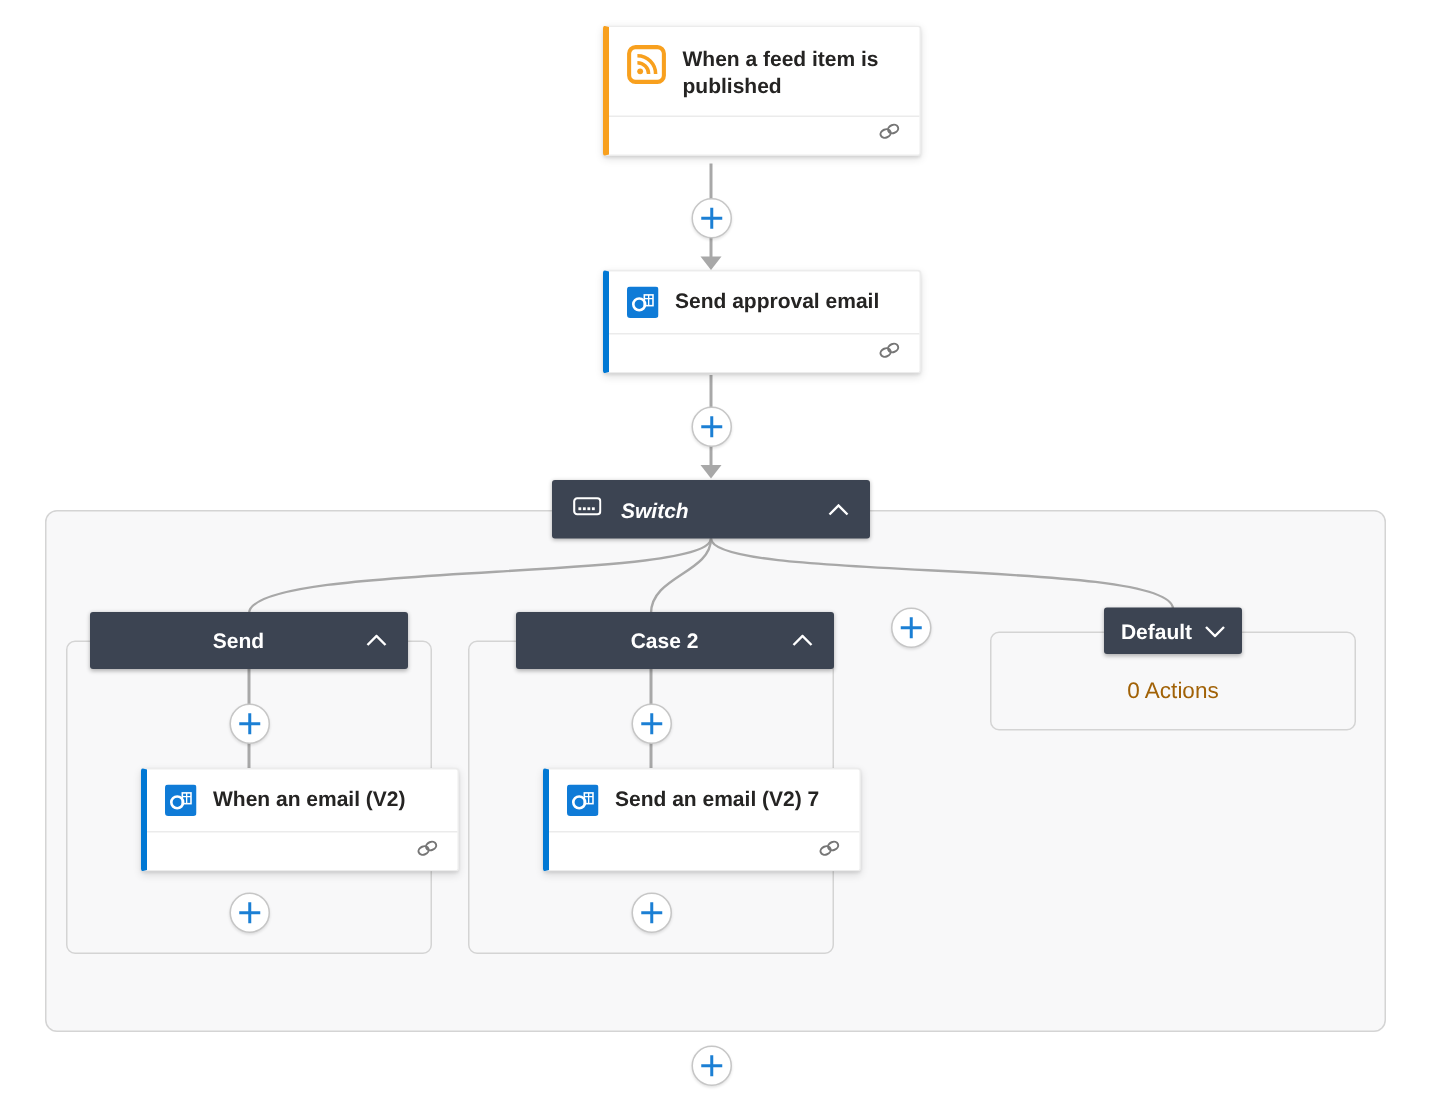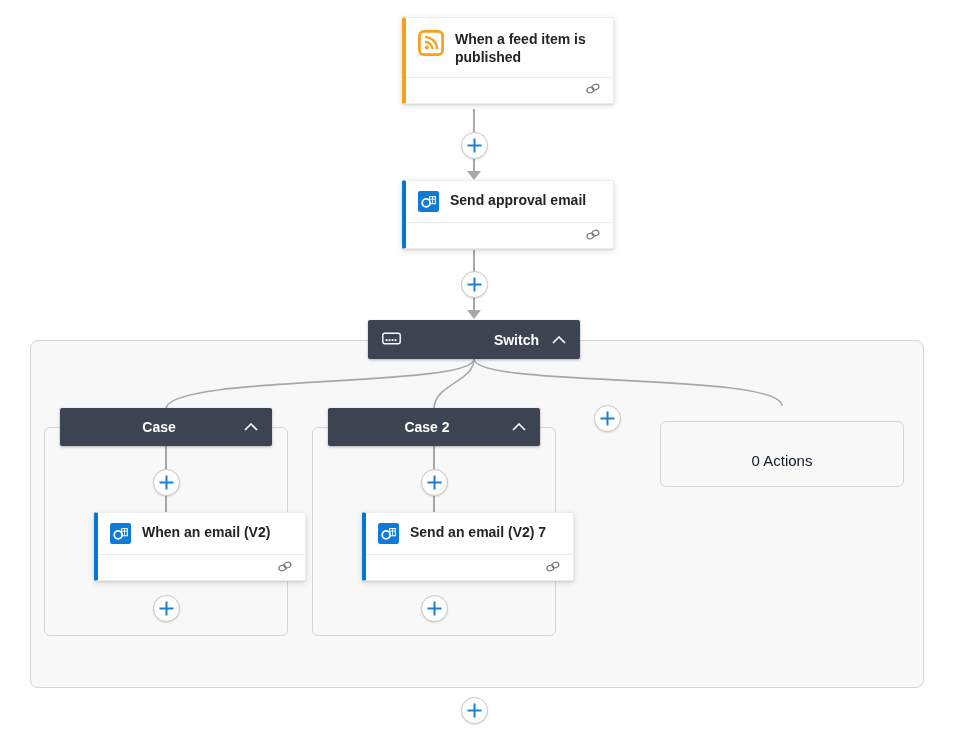--- a/index.html
+++ b/index.html
@@ -8,21 +8,21 @@
   .stage { position:relative; width:954px; height:741px; background:#fff; overflow:hidden; }
 
   
   .scope { position:absolute; background:#f8f8f9; border:1px solid #d4d4d4; border-radius:8px; }
   .scope.switch-scope { left:30px; top:340px; width:894px; height:348px; z-index:1; }
   .scope.case-scope  { border-radius:6px; z-index:2; }
   .scope.case1 { left:44px;  top:427px; width:244px; height:209px; }
   .scope.case2 { left:312px; top:427px; width:244px; height:209px; }
   .scope.default-scope { left:660px; top:421px; width:244px; height:66px; border-radius:6px; z-index:2;
                          display:flex; align-items:flex-end; justify-content:center; }
-  .empty-text { color:#0f172a; font-size:15px; padding-bottom:17px; }
+  .empty-text { color:#a16207; font-size:15px; padding-bottom:17px; }
 
   
   svg.overlay { position:absolute; left:0; top:0; z-index:3; pointer-events:none; }
 
   
   .card { position:absolute; width:212px; background:#fff; border:1px solid #ececec; border-radius:2px;
           z-index:4; box-shadow:0 1px 2px rgba(0,0,0,.09), 0 2px 6px rgba(0,0,0,.12); cursor:pointer;margin-left:34px; }
   .card .body { display:flex; align-items:flex-start; gap:11px; padding:10px 12px; }
   .card .body.top { align-items:flex-start; padding:12px 12px 10px 12px; }
   .card .title { font-size:14px; font-weight:600; line-height:1.32; color:#252423; }
@@ -32,25 +32,25 @@
   .card.approval { left:368px; top:180px; border-left:4px solid #0078D4; }
   .card.email1 { left:60px; top:512px; border-left:4px solid #0078D4; }
   .card.email2 { left:328px; top:512px; border-left:4px solid #0078D4; }
   .iconbox { flex:0 0 auto; display:flex; }
 
   
   .dark-header { position:absolute; background:#3C4452; color:#fff; border-radius:2px; z-index:5;
                  display:flex; align-items:center; box-shadow:0 1px 3px rgba(0,0,0,.3); cursor:pointer; }
   .dark-header .hlabel { font-size:14px; font-weight:700; color:#fff; }
   .switch-header { left:368px; top:320px; width:212px; height:39px; padding:0 14px; gap:13px; }
-  .switch-header .hlabel { flex:1; text-align:right; }
+  .switch-header .hlabel { flex:1; text-align:left;font-style:italic; }
   .case-header { height:38px; width:212px; padding:0 14px; }
   .case-header .hlabel { flex:1; text-align:center; }
   .case-header.c1 { left:60px; top:408px; }
-  .case-header.c2 { left:328px; top:408px; }
+  .case-header.c2 { left:344px; top:408px; }
   .default-header { left:736px; top:405px; width:92px; height:31px; padding:0 10px; gap:8px;
                     justify-content:center; }
   .chev { display:flex; cursor:pointer; }
 
   
   .plus { position:absolute; width:27px; height:27px; border-radius:50%; background:#fff;
           border:1px solid #c6c6c6; z-index:6; display:flex; align-items:center; justify-content:center;
           box-shadow:0 1px 2px rgba(0,0,0,.12); cursor:pointer; }
 </style>
 </head>
@@ -158,21 +158,21 @@
     </span>
     <span class="hlabel">Switch</span>
     <span class="chev">
       <svg width="14" height="8">
           <polyline points="1,7 7,1 13,7" fill="none" stroke="#fff" stroke-width="1.6"></polyline>
         </svg>
     </span>
   </div>
 
   <div class="dark-header case-header c1">
-    <span class="hlabel">Case</span>
+    <span class="hlabel">Send</span>
     <span class="chev">
       <svg width="14" height="8">
           <polyline points="1,7 7,1 13,7" fill="none" stroke="#fff" stroke-width="1.6"></polyline>
         </svg>
     </span>
   </div>
 
   <div class="dark-header case-header c2">
     <span class="hlabel">Case 2</span>
     <span class="chev">
@@ -184,20 +184,28 @@
 
   <div class="plus" style="left:594px; top:405px;">
     <svg width="15" height="15">
         <g stroke="#1B7FD4" stroke-width="2">
           <line x1="7.5" y1="0.5" x2="7.5" y2="14.5"></line>
           <line x1="0.5" y1="7.5" x2="14.5" y2="7.5"></line>
         </g>
       </svg>
   </div>
 
+  <div class="dark-header default-header">
+    <span class="hlabel">Default</span>
+    <span class="chev">
+      <svg width="14" height="8">
+          <polyline points="1,1 7,7 13,1" fill="none" stroke="#fff" stroke-width="1.6"></polyline>
+        </svg>
+    </span>
+  </div>
 
   <div class="plus" style="left:153px; top:469px;">
     <svg width="15" height="15">
         <g stroke="#1B7FD4" stroke-width="2">
           <line x1="7.5" y1="0.5" x2="7.5" y2="14.5"></line>
           <line x1="0.5" y1="7.5" x2="14.5" y2="7.5"></line>
         </g>
       </svg>
   </div>
 

